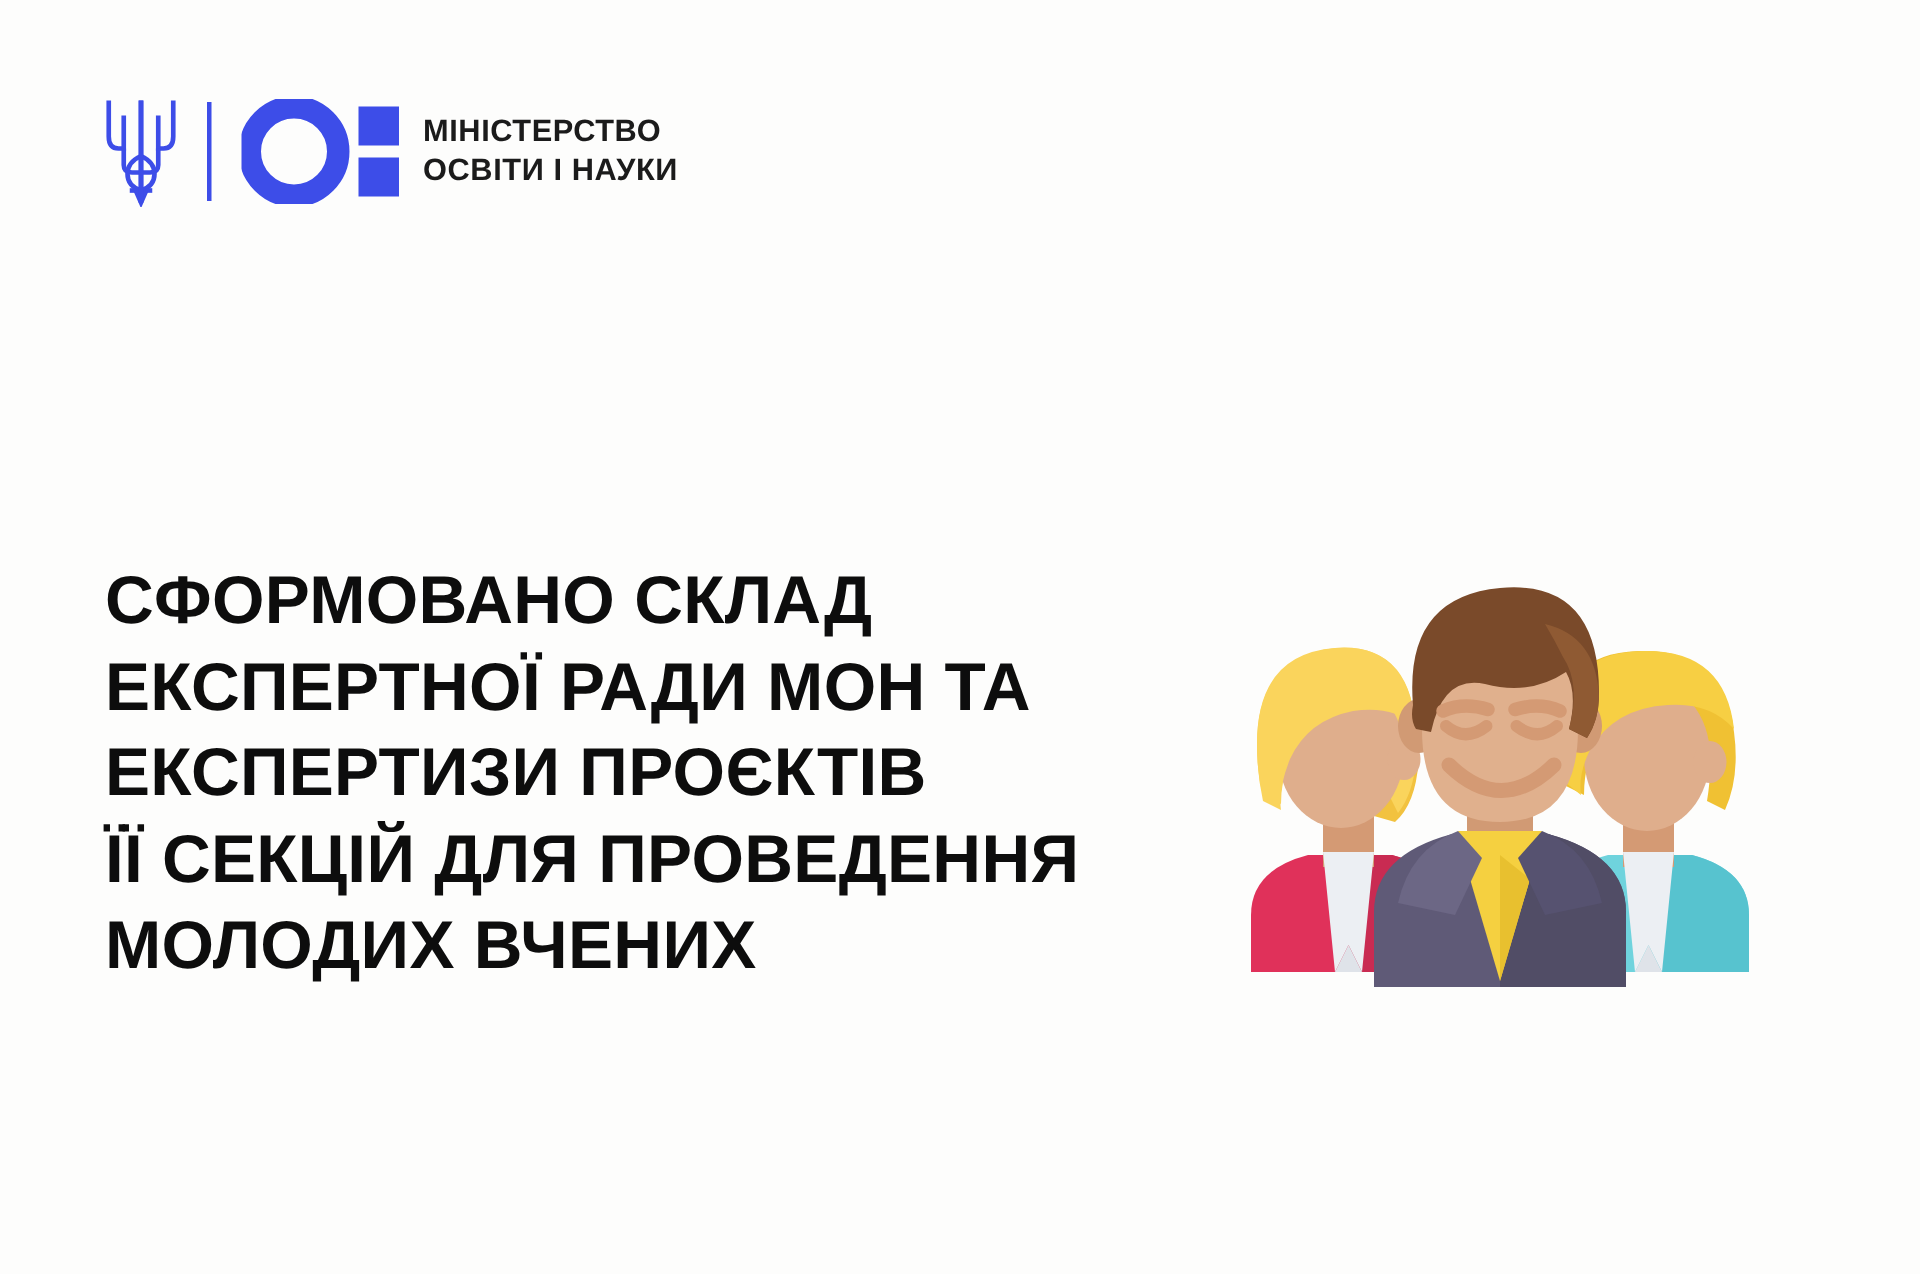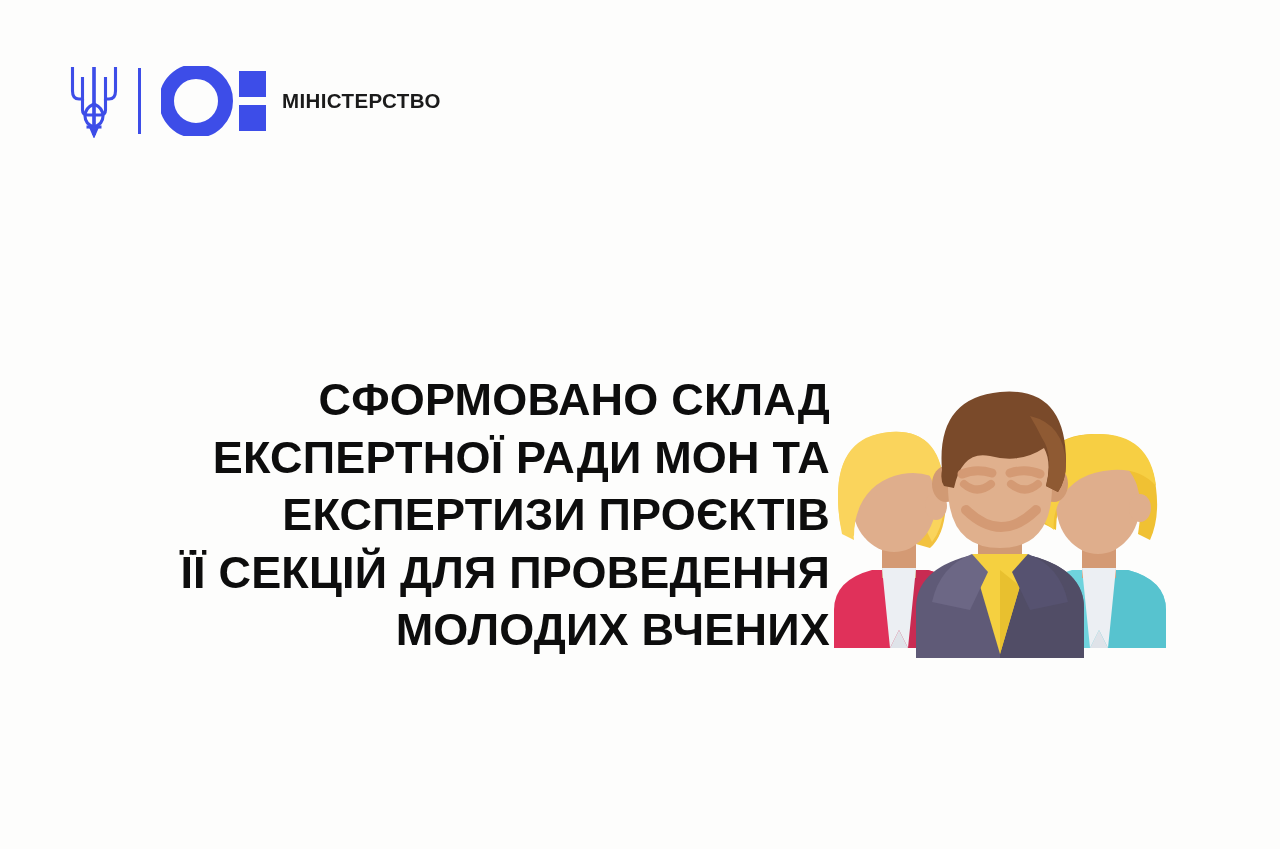--- a/index.html
+++ b/index.html
@@ -75,21 +75,20 @@
     left: 70px;
     top: 371px;
     width: 760px;
     color: #0d0d0d;
     font-family: "Liberation Sans", sans-serif;
     font-weight: bold;
     font-size: 45px;
     line-height: 57.5px;
     letter-spacing: 0.2px;
     text-transform: uppercase;
-    text-align: right;
   }
   .headline .hl-line { display: block; white-space: nowrap; }
 
   
   .people-illustration {
     position: absolute;
     left: 820px;
     top: 358px;
     width: 360px;
     height: 300px;
@@ -132,20 +131,21 @@
     <svg class="oe-mark" viewBox="0 0 105 70" aria-hidden="true">
 
       <circle cx="35" cy="35" r="29.5" fill="none" stroke="#3d4de8" stroke-width="15"></circle>
 
       <rect x="78" y="5" width="27" height="26" fill="#3d4de8"></rect>
       <rect x="78" y="39" width="27" height="26" fill="#3d4de8"></rect>
     </svg>
 
     <div class="ministry-text">
       <div>МІНІСТЕРСТВО</div>
+      <div>ОСВІТИ І НАУКИ</div>
     </div>
   </div>
 
   <div class="headline">
     <span class="hl-line">СФОРМОВАНО СКЛАД</span>
     <span class="hl-line">ЕКСПЕРТНОЇ РАДИ МОН ТА</span>
     <span class="hl-line">ЕКСПЕРТИЗИ ПРОЄКТІВ</span>
     <span class="hl-line">ЇЇ СЕКЦІЙ ДЛЯ ПРОВЕДЕННЯ</span>
     <span class="hl-line">МОЛОДИХ ВЧЕНИХ</span>
   </div>

